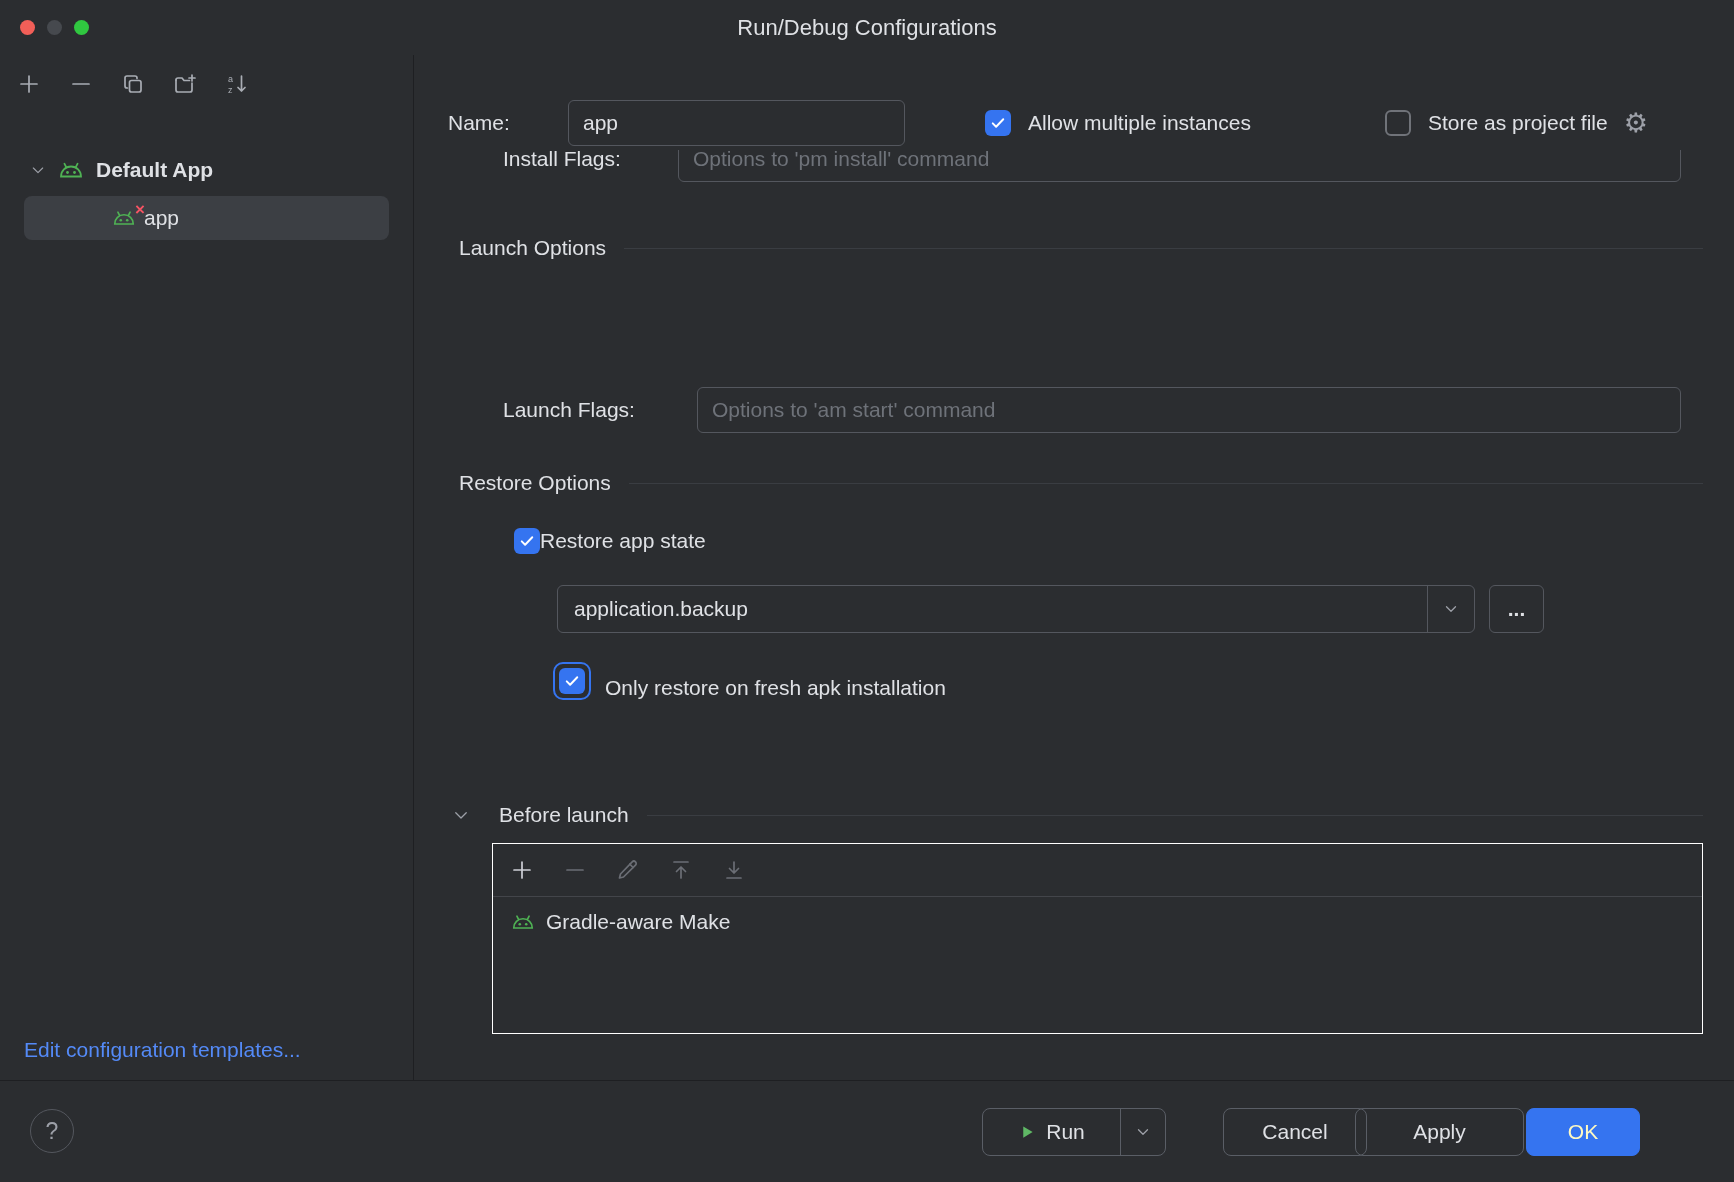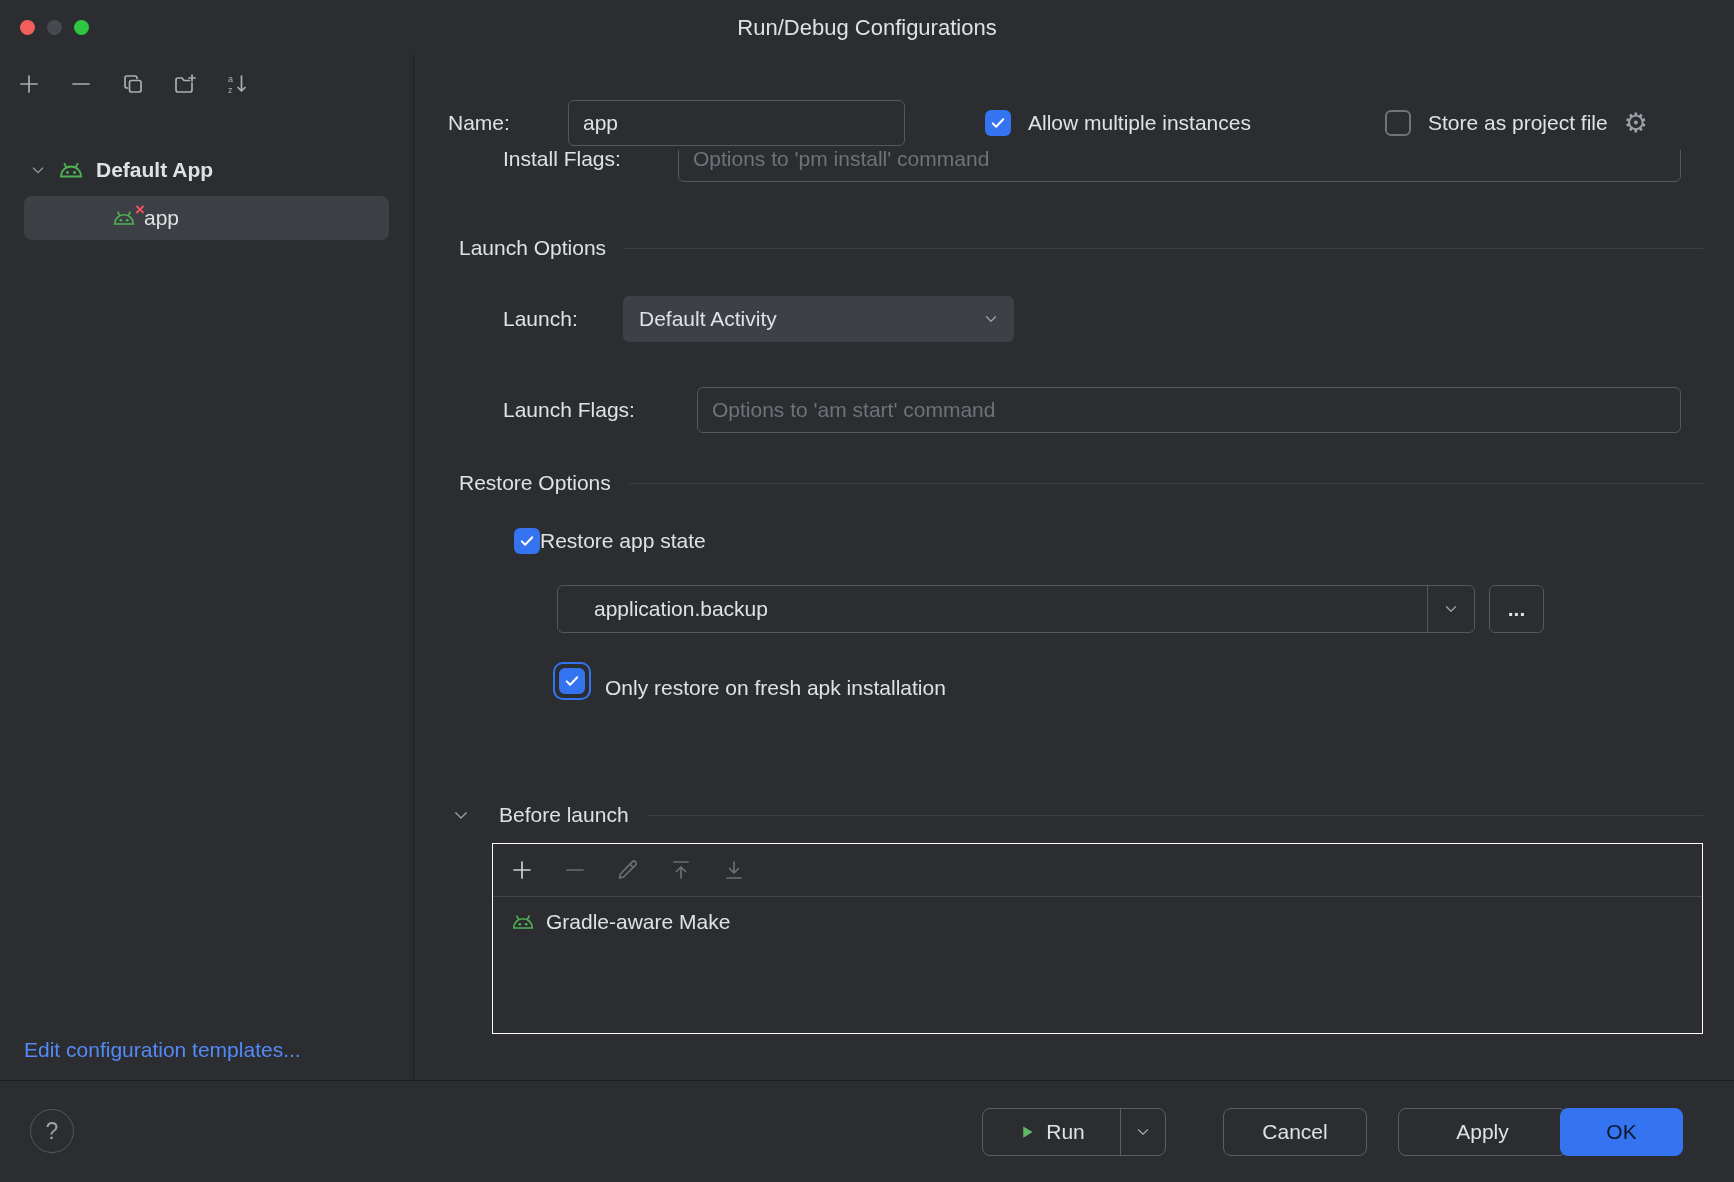--- a/index.html
+++ b/index.html
@@ -65,21 +65,21 @@
           justify-content:space-between;padding:0 14px 0 16px;box-sizing:border-box;color:#dfe1e5;}
   .select .chev{color:#9da0a8;display:flex;}
 
   .row-launch-flags{position:absolute;left:89px;right:53px;top:332px;height:46px;display:flex;align-items:center;}
   .lbl-launch-flags{width:194px;flex:none;}
   .launch-flags-input{flex:1;}
 
   .row-restore-state{position:absolute;left:100px;top:468px;height:36px;display:flex;align-items:center;}
 
   .combo{position:absolute;left:143px;top:530px;width:918px;height:48px;border:1px solid #54575e;border-radius:6px;
-         display:flex;align-items:stretch;box-sizing:border-box;padding-left:20px;}
+         display:flex;align-items:stretch;box-sizing:border-box;}
   .combo-text{flex:1;display:flex;align-items:center;padding-left:16px;}
   .combo-arrow{width:46px;border-left:1px solid #54575e;display:flex;align-items:center;justify-content:center;color:#9da0a8;}
   .more-btn{position:absolute;left:1075px;top:530px;width:55px;height:48px;border:1px solid #54575e;border-radius:6px;
             display:flex;align-items:center;justify-content:center;box-sizing:border-box;color:#dfe1e5;font-weight:700;}
 
   .row-only-restore{position:absolute;left:139px;top:603px;height:42px;display:flex;align-items:flex-end;gap:14px;}
 
   .box{position:absolute;left:78px;right:31px;top:788px;height:191px;border:1px solid #ffffff;box-sizing:border-box;}
   .box-toolbar{height:52px;border-bottom:1px solid #43454a;display:flex;align-items:center;padding-left:16px;gap:27px;}
   .box-toolbar .icon-btn{color:#ced0d6;}
@@ -90,22 +90,22 @@
   .footer{position:absolute;left:0;right:0;bottom:0;height:101px;border-top:1px solid #1e1f22;background:#2b2d30;}
   .help-btn{position:absolute;left:30px;top:28px;width:44px;height:44px;border:1px solid #54575e;border-radius:50%;
             display:flex;align-items:center;justify-content:center;color:#9da0a8;font-size:23px;box-sizing:border-box;}
   .btn{position:absolute;top:27px;height:48px;border:1px solid #5a5e66;border-radius:8px;background:transparent;color:#dfe1e5;
        display:flex;align-items:center;justify-content:center;box-sizing:border-box;font-size:21px;}
   .btn-run{left:982px;width:184px;padding:0;}
   .run-main{flex:1;display:flex;align-items:center;justify-content:center;gap:10px;height:100%;}
   .run-sep{width:1px;align-self:stretch;background:#5a5e66;}
   .run-arrow{width:44px;height:100%;display:flex;align-items:center;justify-content:center;color:#9da0a8;}
   .btn-cancel{left:1223px;width:144px;}
-  .btn-apply{left:1398px;width:169px;}
-  .btn-ok{left:1560px;width:123px;background:#3574f0;border-color:#3574f0;color:#0f172a;}
+  .btn-apply{left:1355px;width:169px;}
+  .btn-ok{left:1526px;width:114px;background:#3574f0;border-color:#3574f0;color:#fef9c3;}
 
   svg.ic{fill:none;stroke:currentColor;stroke-width:1.7;stroke-linecap:round;stroke-linejoin:round;display:block;}
   svg.droid{display:block;}
   .droid-stroke{fill:none;stroke:#4fb254;stroke-width:1.8;stroke-linecap:round;}
   .droid-fill{fill:#4fb254;stroke:none;}
 </style>
 </head>
 <body>
 
 <div id="app">
@@ -205,31 +205,20 @@
         <span class="lbl-install">Install Flags:</span>
         <input class="text-input install-input" type="text" placeholder="Options to 'pm install' command" style="">
       </div>
     </div>
 
     <div class="section-header sh-launch">
       <span>Launch Options</span>
       <div class="line"></div>
     </div>
 
-    <div class="row-launch">
-      <span class="lbl-launch">Launch:</span>
-      <div class="select">
-        <span>Default Activity</span>
-        <span class="chev">
-          <svg class="ic" width="18" height="18" viewBox="0 0 24 24">
-              <path d="M6 9l6 6 6-6"></path>
-            </svg>
-        </span>
-      </div>
-    </div>
 
     <div class="row-launch-flags">
       <span class="lbl-launch-flags">Launch Flags:</span>
       <input class="text-input launch-flags-input" type="text" placeholder="Options to 'am start' command" style="">
     </div>
 
     <div class="section-header sh-restore">
       <span>Restore Options</span>
       <div class="line"></div>
     </div>

